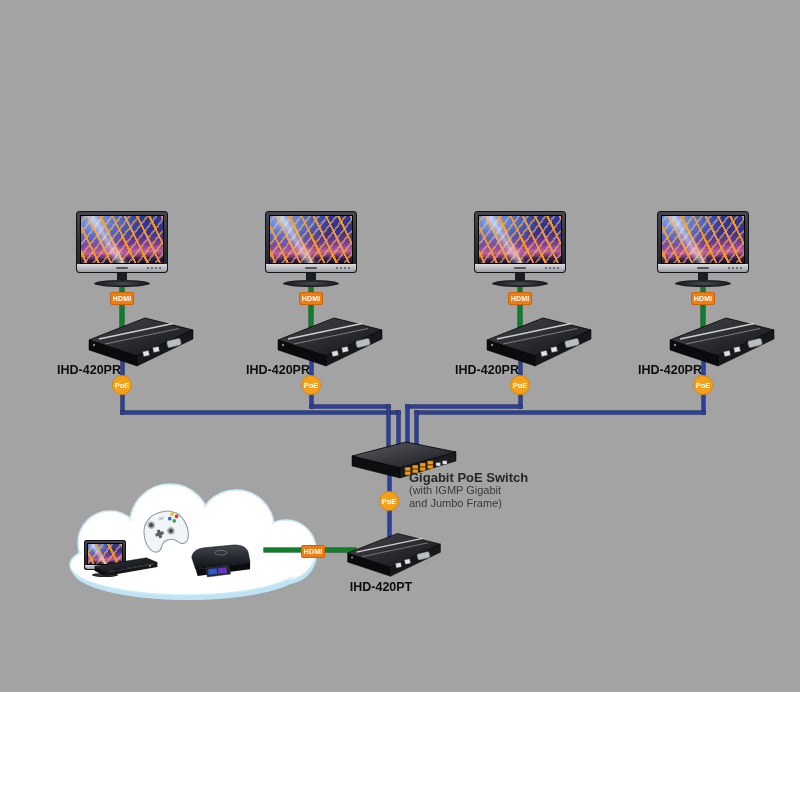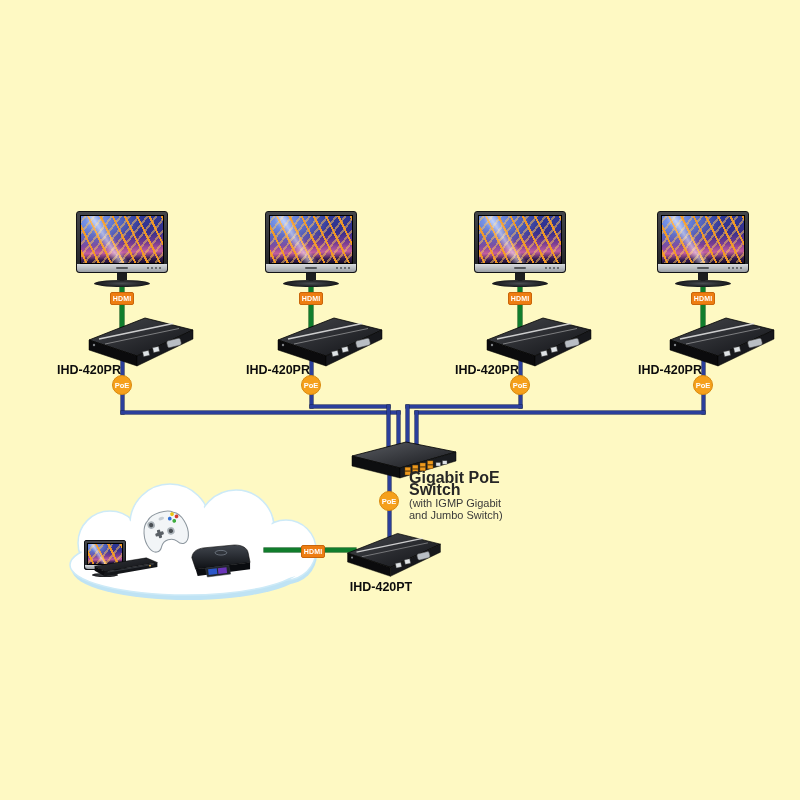--- a/index.html
+++ b/index.html
@@ -1,17 +1,17 @@
 <!DOCTYPE html>
 <html><head>
 <meta charset="utf-8">
 <style>
   html,body{margin:0;padding:0;background:#ffffff;}
   #canvas{
-    position:relative;width:800px;height:800px;background:#fef9c3;overflow:hidden;
+    position:relative;width:800px;height:692px;background:#a3a3a3;overflow:hidden;
     font-family:"Liberation Sans", sans-serif;
   }
   
   .cable{position:absolute;z-index:2;}
   .cable-poe{background:#2b3f9b;box-shadow:0 0 0 0.6px #18255f;}
   .cable-hdmi{background:#117d2c;box-shadow:0 0 0 0.6px #0a5a1d;}
   
   .badge-hdmi{
     position:absolute;z-index:5;width:24px;height:13px;background:#ee7d12;border:1px solid #c9650a;
     border-radius:2px;color:#fff;font-size:7px;font-weight:bold;letter-spacing:.2px;
@@ -50,21 +50,21 @@
   .tv--mini .tv-base{width:26px;height:4px;}
   
   .dev{position:absolute;z-index:3;}
   .dev--above{z-index:4;}
   
   .model-label{
     position:absolute;z-index:5;transform:translateX(-50%);
     font-size:12.5px;font-weight:bold;color:#0d0d0d;white-space:nowrap;
   }
   .switch-caption{position:absolute;z-index:5;width:130px;font-size:11px;line-height:12.3px;color:#3a3a3a;}
-  .switch-caption .cap-title{font-size:16px;font-weight:bold;color:#262626;}
+  .switch-caption .cap-title{font-size:13px;font-weight:bold;color:#262626;}
   .cloud-svg{position:absolute;z-index:1;}
 </style>
 </head>
 <body>
 
 <div id="canvas">
 
   <svg width="0" height="0" style="position:absolute" aria-hidden="true">
     <defs>
       <linearGradient id="gTop" x1="0" y1="0" x2="1" y2="1">
@@ -307,21 +307,21 @@
   <div class="badge-poe" style="left:693px;top:375px;">
       <span>PoE</span>
     </div>
 
   <svg class="dev" style="left:350px;top:440px;" width="108" height="42" viewBox="0 0 108 42">
       <use href="#sym-switch"></use>
     </svg>
   <div class="switch-caption" style="left:409px;top:472px;">
     <div class="cap-title">Gigabit PoE Switch</div>
     <div>(with IGMP Gigabit</div>
-    <div>and Jumbo Switch)</div>
+    <div>and Jumbo Frame)</div>
   </div>
   <div class="badge-poe" style="left:379px;top:491px;">
       <span>PoE</span>
     </div>
 
   <div class="badge-hdmi" style="left:301px;top:545px;">
       <span>HDMI</span>
     </div>
   <svg class="dev" style="left:344px;top:528px;" width="100" height="52" viewBox="0 0 112 58">
       <use href="#sym-extender"></use>

